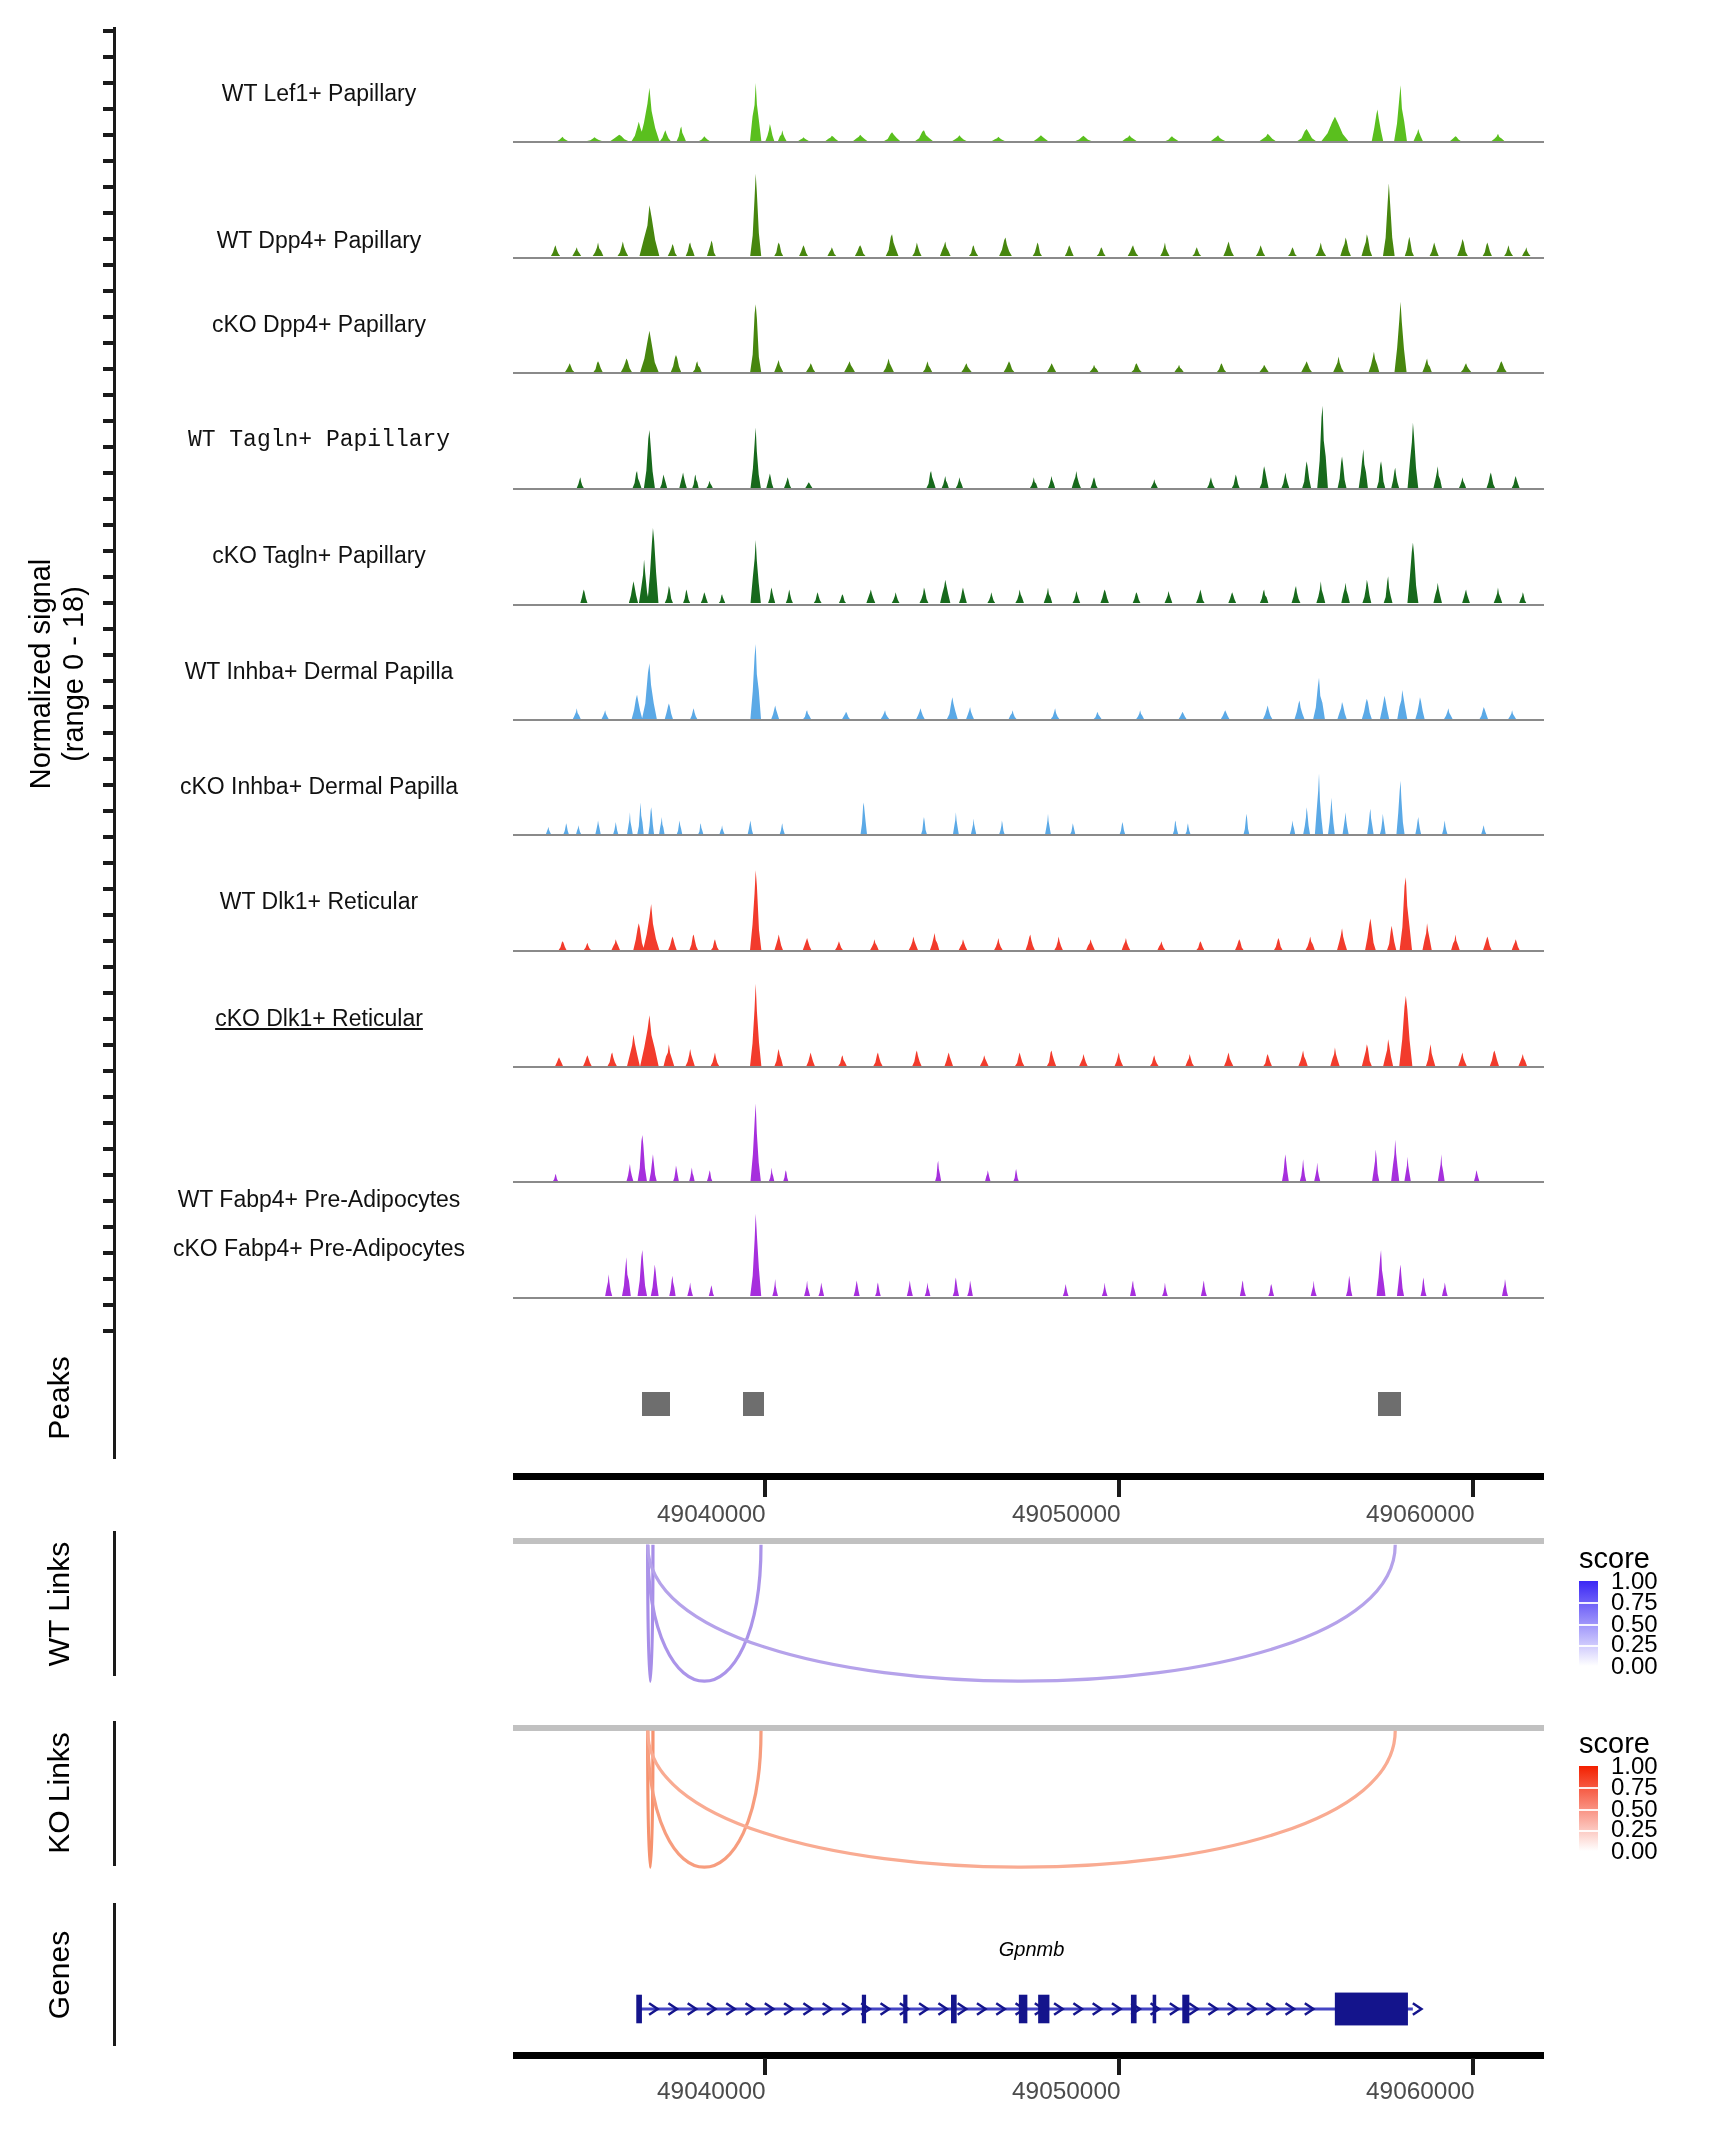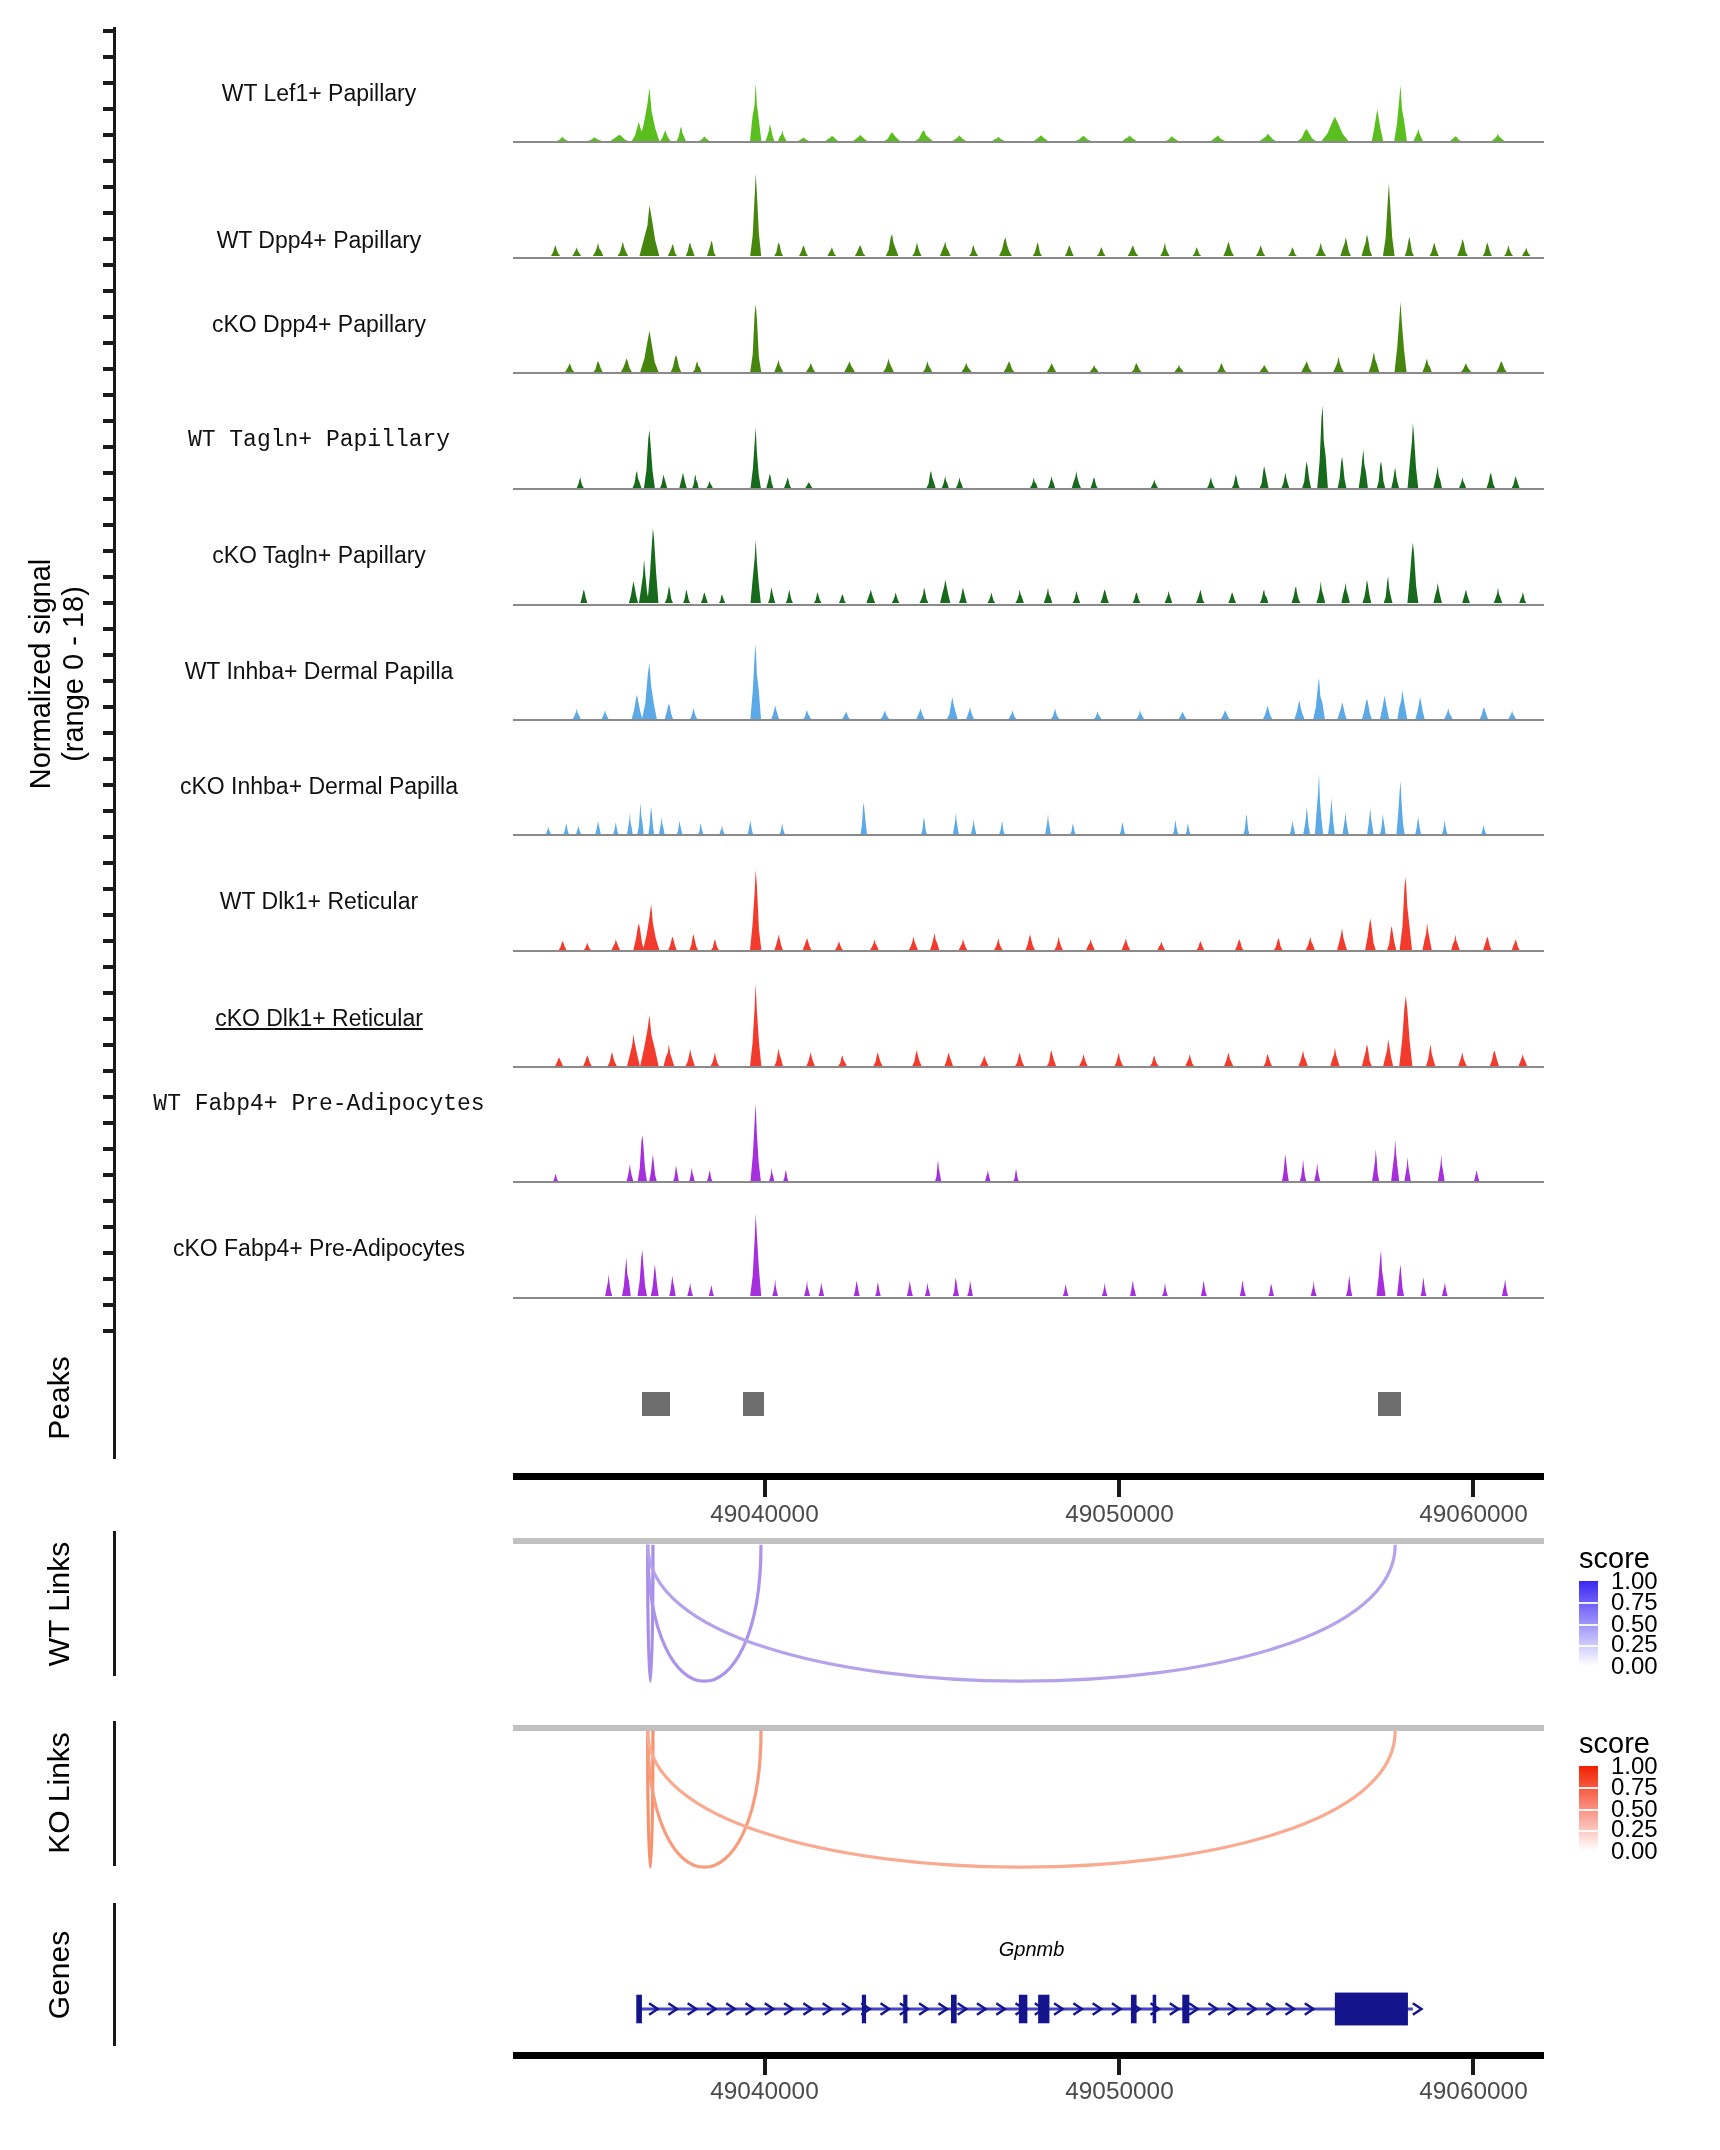--- a/index.html
+++ b/index.html
@@ -8,21 +8,21 @@
   .vlabel{position:absolute;transform:translate(-50%,-50%) rotate(-90deg);white-space:nowrap;font-size:30px;color:#000;}
   .ylab{position:absolute;transform:translate(-50%,-50%) rotate(-90deg);text-align:center;font-size:29px;line-height:33px;color:#000;white-space:nowrap;}
   .bracket{position:absolute;width:2.9px;background:#1a1a1a;}
   .bracket-ticks{position:absolute;width:10px;background:repeating-linear-gradient(to bottom,#1a1a1a 0 3.6px,transparent 3.6px 26px);}
   .track-label{position:absolute;left:122px;width:394px;height:32px;line-height:32px;text-align:center;font-size:23px;color:#111;}
   .track-svg{position:absolute;left:513px;width:1031px;height:100px;}
   .baseline{position:absolute;left:513px;width:1031px;height:2.2px;background:#8a8a8a;}
   .peak-rect{position:absolute;top:1392px;height:24px;background:#6e6e6e;}
   .gaxis-line{position:absolute;left:513px;width:1031px;height:6.5px;background:#000;}
   .gaxis-tick{position:absolute;width:4.3px;height:17px;background:#1a1a1a;}
-  .gaxis-label{position:absolute;width:215px;text-align:center;font-size:24.4px;color:#4b4b4b;}
+  .gaxis-label{position:absolute;width:215px;font-size:24.4px;color:#4b4b4b;}
   .links-topline{position:absolute;left:513px;width:1031px;height:5.7px;background:#c1c1c1;}
   .links-svg{position:absolute;left:513px;width:1031px;height:151px;}
   .legend{position:absolute;left:1579px;width:136px;}
   .legend-title{font-size:29px;color:#000;height:34px;line-height:34px;}
   .legend-bar{position:absolute;left:0;width:18.6px;height:85px;}
   .legend-bar .notch{position:absolute;left:0;width:100%;height:2.2px;background:rgba(255,255,255,.9);}
   .legend-ticklab{position:absolute;left:32px;width:86px;height:21.5px;line-height:21.5px;font-size:24px;color:#000;}
   .gene-name{position:absolute;width:215px;text-align:center;font-size:20px;color:#000;}
   #gene-svg{position:absolute;left:513px;top:1984px;width:1031px;height:50px;}
   .x-title{position:absolute;left:513px;width:1031px;text-align:center;top:2106px;font-size:33px;color:#000;}
@@ -76,21 +76,21 @@
       <div class="track-label" style="top: 885px;">WT Dlk1+ Reticular</div>
       <svg class="track-svg" viewBox="0 0 1438 140" preserveAspectRatio="none" style="top: 850px;">
         <path d="M63.7,140L66.2,136.2L68.1,129.5L69.2,127.8L70.4,129.9L72.3,135.5L74.6,140ZM98.8,140L101.1,136.7L102.8,132.4L103.8,129.8L104.9,133.7L106.6,137.7L108.7,140ZM137.4,140L140.0,134.3L142.1,130.7L143.3,125.1L144.6,129.3L146.7,134.0L149.2,140ZM167.8,140L171.2,125.6L173.9,109.2L175.4,102.7L177.1,110.2L179.9,130.1L183.1,140ZM181.4,140L186.5,117.8L190.4,93.9L192.7,75.6L195.2,103.3L199.3,124.1L204.1,140ZM216.4,140L219.1,133.7L221.2,125.3L222.4,121.0L223.7,125.0L225.8,133.1L228.3,140ZM246.1,140L248.8,132.5L250.8,120.9L252.0,118.3L253.3,125.2L255.5,134.7L258.0,140ZM276.2,140L278.7,136.6L280.6,127.8L281.7,125.1L282.9,129.7L284.8,136.0L287.1,140ZM330.6,140L334.1,104.2L336.9,60.8L338.5,28.2L340.2,50.6L343.1,112.0L346.4,140ZM364.7,140L367.4,131.3L369.4,124.2L370.6,118.3L371.9,124.1L374.1,133.7L376.5,140ZM404.2,140L406.9,132.7L409.0,126.8L410.2,123.1L411.5,127.7L413.6,134.9L416.1,140ZM449.2,140L451.6,136.0L453.5,131.4L454.6,127.8L455.8,131.1L457.8,136.8L460.1,140ZM498.1,140L500.8,135.0L502.9,130.4L504.0,125.1L505.3,130.2L507.5,134.2L510.0,140ZM552.0,140L554.9,134.3L557.1,128.0L558.4,121.0L559.8,127.1L562.1,133.3L564.8,140ZM581.6,140L584.5,131.6L586.8,122.3L588.0,116.3L589.5,126.0L591.8,130.4L594.5,140ZM621.7,140L624.3,134.7L626.4,130.9L627.6,125.1L628.9,129.1L631.0,135.1L633.5,140ZM671.1,140L673.7,135.0L675.8,128.7L677.0,123.1L678.3,130.3L680.4,135.9L682.9,140ZM715.0,140L717.9,131.7L720.2,121.9L721.5,118.3L722.9,125.9L725.2,134.0L727.9,140ZM755.1,140L757.7,135.4L759.8,128.2L761.0,121.0L762.3,127.7L764.4,134.5L766.9,140ZM799.5,140L802.2,133.6L804.3,130.7L805.5,125.1L806.8,129.5L808.9,134.4L811.4,140ZM849.0,140L851.6,133.1L853.7,128.5L854.9,123.1L856.2,129.4L858.3,135.2L860.8,140ZM898.9,140L901.3,134.7L903.2,131.9L904.3,127.8L905.5,131.8L907.5,136.7L909.7,140ZM953.2,140L955.7,136.7L957.6,130.2L958.7,127.8L959.9,130.1L961.8,135.6L964.1,140ZM1007.1,140L1009.8,133.9L1011.8,127.7L1013.0,125.1L1014.3,128.0L1016.5,136.6L1019.0,140ZM1061.5,140L1064.1,135.5L1066.2,127.5L1067.4,123.1L1068.7,126.5L1070.8,135.6L1073.3,140ZM1105.4,140L1108.3,134.7L1110.6,127.4L1111.9,121.0L1113.3,128.0L1115.6,132.3L1118.3,140ZM1149.4,140L1152.5,128.4L1154.9,118.4L1156.3,109.5L1157.9,121.4L1160.3,130.5L1163.2,140ZM1188.5,140L1191.8,122.5L1194.4,103.8L1195.9,95.9L1197.5,107.9L1200.2,129.8L1203.3,140ZM1219.1,140L1222.0,131.5L1224.2,113.6L1225.5,106.1L1226.9,114.7L1229.2,128.9L1231.9,140ZM1236.6,140L1240.5,107.9L1243.5,50.5L1245.3,38.3L1247.2,78.1L1250.3,105.9L1253.9,140ZM1268.5,140L1271.4,125.8L1273.6,116.5L1274.9,102.7L1276.3,112.9L1278.7,125.7L1281.4,140ZM1308.5,140L1311.2,131.0L1313.3,126.7L1314.5,118.3L1315.8,126.9L1317.9,132.8L1320.4,140ZM1353.0,140L1355.7,132.0L1357.7,125.4L1358.9,121.0L1360.2,124.9L1362.4,134.3L1364.9,140ZM1393.0,140L1395.5,133.5L1397.4,129.3L1398.5,125.1L1399.7,128.4L1401.6,135.5L1403.9,140Z" fill="#f23b2c"></path>
       </svg>
       <div class="baseline" style="top: 950px;"></div>
       <div class="track-label" style="top: 1002px; text-decoration: underline;">cKO Dlk1+ Reticular</div>
       <svg class="track-svg" viewBox="0 0 1438 140" preserveAspectRatio="none" style="top: 966px;">
         <path d="M58.8,140L61.3,134.8L63.2,130.0L64.2,127.8L65.4,130.5L67.4,134.9L69.7,140ZM97.8,140L100.5,133.9L102.6,127.9L103.8,125.1L105.1,128.9L107.2,135.1L109.7,140ZM131.9,140L134.8,134.7L137.1,123.7L138.4,121.0L139.8,127.7L142.1,134.6L144.8,140ZM159.1,140L163.1,124.0L166.2,111.1L168.0,95.9L170.0,108.9L173.2,123.8L176.9,140ZM177.4,140L183.2,113.3L187.7,88.5L190.3,68.8L193.1,96.7L197.7,115.2L203.1,140ZM210.0,140L213.4,126.8L215.9,121.4L217.4,109.5L219.1,121.9L221.7,129.9L224.8,140ZM240.7,140L243.5,134.0L245.8,124.4L247.1,116.3L248.5,123.9L250.8,131.3L253.5,140ZM275.7,140L278.4,134.9L280.5,126.7L281.7,121.0L283.0,128.6L285.1,135.8L287.6,140ZM330.6,140L334.1,107.8L336.9,60.2L338.5,24.8L340.2,63.6L343.1,106.9L346.4,140ZM364.7,140L367.4,133.0L369.4,120.8L370.6,116.3L371.9,123.9L374.1,130.5L376.5,140ZM409.2,140L411.8,134.1L413.9,125.9L415.1,121.0L416.4,126.5L418.5,133.6L421.0,140ZM453.6,140L456.3,136.0L458.4,127.4L459.6,125.1L460.9,131.1L463.0,134.6L465.5,140ZM502.6,140L505.4,135.1L507.7,124.4L509.0,121.0L510.4,126.9L512.7,134.8L515.4,140ZM556.9,140L559.8,133.6L562.1,121.5L563.3,118.3L564.8,125.8L567.1,133.7L569.8,140ZM601.9,140L604.6,132.4L606.6,124.6L607.8,121.0L609.1,126.8L611.3,132.9L613.7,140ZM651.3,140L654.0,134.8L656.0,130.1L657.2,125.1L658.5,129.5L660.7,134.4L663.2,140ZM700.2,140L703.1,135.8L705.4,125.6L706.6,121.0L708.1,126.6L710.4,134.8L713.1,140ZM744.7,140L747.6,134.6L749.8,121.1L751.1,118.3L752.5,125.0L754.8,132.8L757.5,140ZM789.7,140L792.3,134.5L794.4,129.6L795.6,123.1L796.9,128.0L799.0,134.9L801.5,140ZM839.1,140L841.7,133.9L843.8,126.1L845.0,121.0L846.3,128.9L848.4,134.7L850.9,140ZM888.5,140L891.2,136.0L893.2,128.5L894.4,125.1L895.7,131.0L897.9,136.2L900.4,140ZM937.9,140L940.6,133.2L942.7,129.1L943.8,123.1L945.1,128.4L947.3,136.0L949.8,140ZM991.8,140L994.7,132.9L996.9,125.1L998.2,121.0L999.6,129.3L1001.9,134.3L1004.6,140ZM1046.6,140L1049.3,136.0L1051.4,126.3L1052.6,123.1L1053.9,127.5L1056.0,134.1L1058.5,140ZM1095.5,140L1098.4,132.6L1100.7,123.9L1102.0,118.3L1103.4,126.6L1105.7,131.6L1108.4,140ZM1140.0,140L1142.9,129.9L1145.2,123.7L1146.4,114.2L1147.9,123.5L1150.2,131.6L1152.9,140ZM1184.0,140L1187.1,128.1L1189.5,118.5L1190.9,109.5L1192.4,115.1L1194.9,133.0L1197.8,140ZM1213.7,140L1216.8,127.0L1219.2,117.2L1220.6,102.7L1222.1,110.8L1224.6,127.2L1227.5,140ZM1236.1,140L1240.3,102.3L1243.4,57.4L1245.3,41.7L1247.3,60.1L1250.6,104.8L1254.4,140ZM1273.4,140L1276.3,131.0L1278.6,116.7L1279.9,109.5L1281.3,122.0L1283.6,130.5L1286.3,140ZM1318.4,140L1321.1,132.3L1323.2,124.9L1324.3,121.0L1325.6,128.7L1327.8,134.4L1330.3,140ZM1362.4,140L1365.3,132.4L1367.5,121.6L1368.8,118.3L1370.2,122.8L1372.5,131.6L1375.2,140ZM1402.4,140L1405.1,133.3L1407.2,127.8L1408.4,123.1L1409.7,129.3L1411.8,133.1L1414.3,140Z" fill="#f23b2c"></path>
       </svg>
       <div class="baseline" style="top: 1066px;"></div>
-      <div class="track-label" style="top: 1088px; font-family: Liberation Mono, monospace;">WT Fabp4+ Pre-Adipocytes</div>
+      <div class="track-label" style="top: 1183px;">WT Fabp4+ Pre-Adipocytes</div>
       <svg class="track-svg" viewBox="0 0 1438 140" preserveAspectRatio="none" style="top: 1081px;">
         <path d="M55.8,140L57.4,137.4L58.6,133.1L59.3,129.8L60.1,132.1L61.3,137.3L62.8,140ZM158.4,140L160.5,132.4L162.1,122.9L163.1,116.3L164.1,125.4L165.8,133.1L167.8,140ZM173.9,140L176.8,121.8L179.1,84.3L180.4,75.6L181.8,89.7L184.1,122.3L186.8,140ZM190.0,140L192.3,127.8L194.2,110.9L195.2,102.7L196.3,113.5L198.2,131.2L200.4,140ZM223.4,140L225.1,135.1L226.5,126.1L227.3,118.3L228.2,122.7L229.6,131.0L231.3,140ZM245.8,140L247.5,133.6L248.8,125.4L249.5,121.0L250.4,129.0L251.7,132.6L253.3,140ZM270.6,140L272.2,134.8L273.5,129.0L274.3,125.1L275.1,127.9L276.4,136.3L278.0,140ZM331.3,140L334.6,102.4L337.1,55.2L338.5,31.6L340.1,73.2L342.7,114.1L345.7,140ZM357.0,140L358.7,135.6L360.0,128.5L360.7,121.0L361.6,129.2L362.9,133.3L364.4,140ZM377.0,140L378.6,135.2L379.8,127.5L380.5,125.1L381.3,127.8L382.5,135.4L384.0,140ZM588.8,140L590.7,133.3L592.1,116.1L593.0,111.5L593.9,122.7L595.4,129.8L597.2,140ZM658.5,140L660.1,133.8L661.4,130.1L662.2,125.1L663.0,128.6L664.3,134.5L665.9,140ZM698.0,140L699.7,135.9L701.0,126.4L701.7,123.1L702.5,127.6L703.9,136.0L705.4,140ZM1072.6,140L1074.7,128.2L1076.3,110.2L1077.3,102.7L1078.3,111.9L1080.0,126.6L1082.0,140ZM1097.5,140L1099.5,132.7L1101.1,119.6L1102.0,109.5L1103.0,121.2L1104.6,132.9L1106.4,140ZM1117.5,140L1119.4,131.5L1120.9,123.3L1121.7,114.2L1122.7,125.2L1124.2,133.8L1125.9,140ZM1198.3,140L1200.6,124.1L1202.3,111.9L1203.3,95.9L1204.4,106.5L1206.1,129.9L1208.2,140ZM1224.8,140L1227.3,118.3L1229.3,102.9L1230.5,82.4L1231.7,100.7L1233.7,119.9L1236.1,140ZM1243.3,140L1245.3,127.7L1246.9,118.0L1247.7,106.1L1248.7,118.8L1250.3,128.9L1252.2,140ZM1290.0,140L1292.1,126.8L1293.8,116.7L1294.7,102.7L1295.7,117.5L1297.4,126.7L1299.4,140ZM1340.4,140L1342.1,134.0L1343.4,126.9L1344.1,125.1L1344.9,129.6L1346.3,135.2L1347.8,140Z" fill="#a62fdd"></path>
       </svg>
       <div class="baseline" style="top: 1181px;"></div>
       <div class="track-label" style="top: 1232px;">cKO Fabp4+ Pre-Adipocytes</div>
       <svg class="track-svg" viewBox="0 0 1438 140" preserveAspectRatio="none" style="top: 1196px;">
         <path d="M128.5,140L130.7,128.2L132.4,120.3L133.4,109.5L134.5,120.7L136.3,132.8L138.4,140ZM152.0,140L154.7,125.3L156.9,98.6L158.1,85.8L159.5,110.0L161.7,118.8L164.3,140ZM173.7,140L176.7,118.6L179.0,85.7L180.4,75.6L181.8,96.1L184.2,125.2L187.0,140ZM192.2,140L194.7,127.5L196.6,108.6L197.7,95.9L198.9,104.6L200.8,123.7L203.1,140ZM217.9,140L219.9,130.8L221.5,117.0L222.4,111.5L223.3,120.7L225.0,128.2L226.8,140ZM243.1,140L244.9,133.3L246.3,127.1L247.1,121.0L247.9,127.8L249.4,134.9L251.0,140ZM273.0,140L274.7,134.1L276.0,128.1L276.7,125.1L277.5,128.5L278.9,136.2L280.4,140ZM330.8,140L334.3,111.8L337.0,61.4L338.5,24.8L340.2,55.4L342.9,100.4L346.2,140ZM361.7,140L363.5,133.3L364.9,124.4L365.7,116.3L366.5,126.3L368.0,134.1L369.6,140ZM406.0,140L407.8,133.3L409.3,125.9L410.2,118.3L411.1,128.1L412.6,133.5L414.4,140ZM426.0,140L427.7,135.3L429.1,127.5L429.9,121.0L430.8,126.2L432.2,132.8L433.9,140ZM475.1,140L477.0,132.9L478.5,123.5L479.3,118.3L480.3,123.6L481.8,132.3L483.5,140ZM505.0,140L506.8,135.3L508.2,124.0L509.0,121.0L509.9,126.4L511.3,134.0L512.9,140ZM549.3,140L551.1,133.0L552.6,124.3L553.5,118.3L554.4,125.8L555.9,133.0L557.7,140ZM574.2,140L576.0,135.0L577.4,126.7L578.2,121.0L579.0,128.5L580.5,132.9L582.1,140ZM613.3,140L615.3,134.0L616.8,118.5L617.7,114.2L618.7,121.2L620.3,132.1L622.1,140ZM633.5,140L635.3,134.9L636.7,127.0L637.5,118.3L638.3,122.8L639.8,131.7L641.4,140ZM766.9,140L768.7,134.7L770.1,127.4L770.9,123.1L771.8,128.7L773.2,135.0L774.8,140ZM821.3,140L823.1,134.8L824.5,127.8L825.2,121.0L826.1,128.6L827.5,134.6L829.2,140ZM860.6,140L862.5,130.9L863.9,121.8L864.8,118.3L865.7,127.4L867.2,132.2L869.0,140ZM905.3,140L907.1,135.3L908.5,128.6L909.3,121.0L910.1,127.8L911.5,134.3L913.2,140ZM959.4,140L961.3,131.7L962.8,121.7L963.6,118.3L964.5,126.3L966.0,134.3L967.8,140ZM1013.8,140L1015.7,130.7L1017.1,121.2L1018.0,118.3L1018.9,127.4L1020.4,134.4L1022.2,140ZM1053.5,140L1055.3,135.3L1056.7,126.1L1057.5,123.1L1058.4,126.4L1059.8,133.6L1061.5,140ZM1112.6,140L1114.5,132.2L1116.0,126.5L1116.8,118.3L1117.7,127.9L1119.2,134.7L1121.0,140ZM1161.8,140L1163.8,133.0L1165.3,120.7L1166.2,111.5L1167.2,117.6L1168.8,132.0L1170.7,140ZM1204.5,140L1207.3,113.6L1209.5,86.3L1210.7,75.6L1212.0,103.5L1214.3,119.3L1216.9,140ZM1232.9,140L1235.1,120.7L1236.9,103.4L1237.9,95.9L1239.0,110.1L1240.7,129.2L1242.8,140ZM1265.8,140L1267.7,132.1L1269.1,118.7L1270.0,114.2L1270.9,123.5L1272.4,134.0L1274.2,140ZM1295.7,140L1297.5,132.1L1298.8,128.1L1299.6,121.0L1300.5,125.5L1301.9,134.1L1303.6,140ZM1379.4,140L1381.3,130.3L1382.8,124.5L1383.6,116.3L1384.6,122.8L1386.1,133.6L1387.8,140Z" fill="#a62fdd"></path>
       </svg>
       <div class="baseline" style="top: 1297px;"></div>
     </div>

